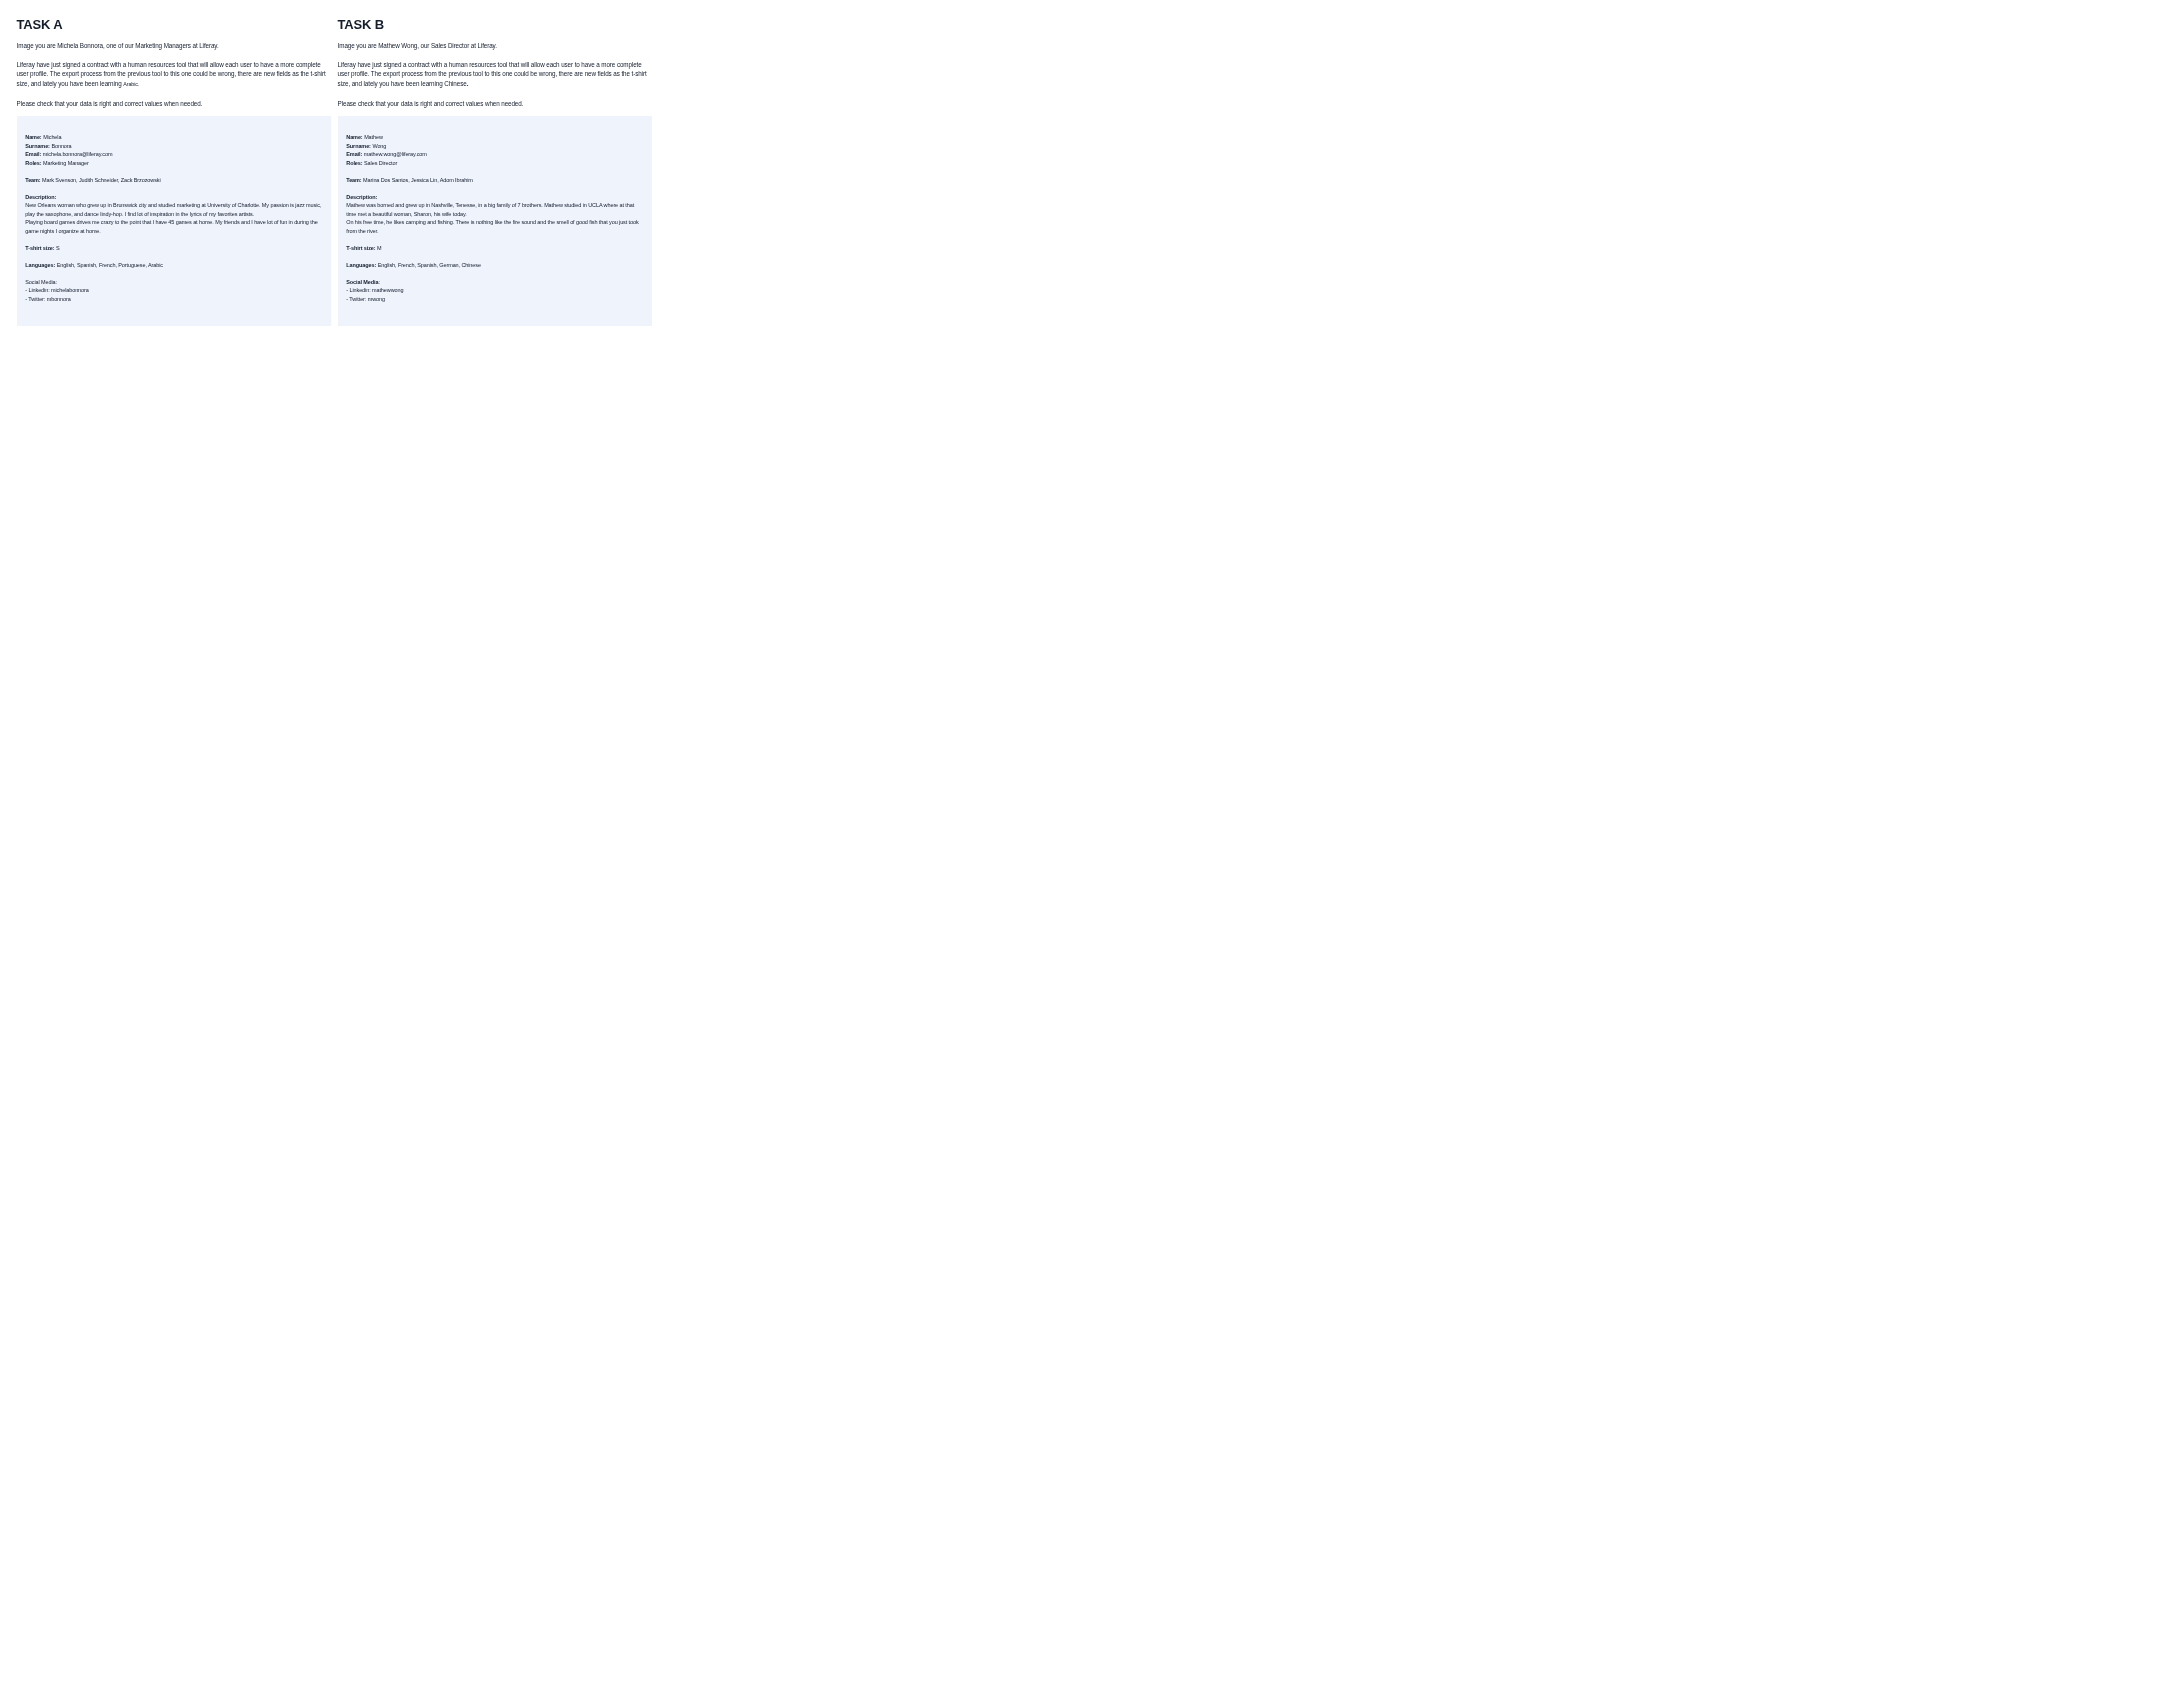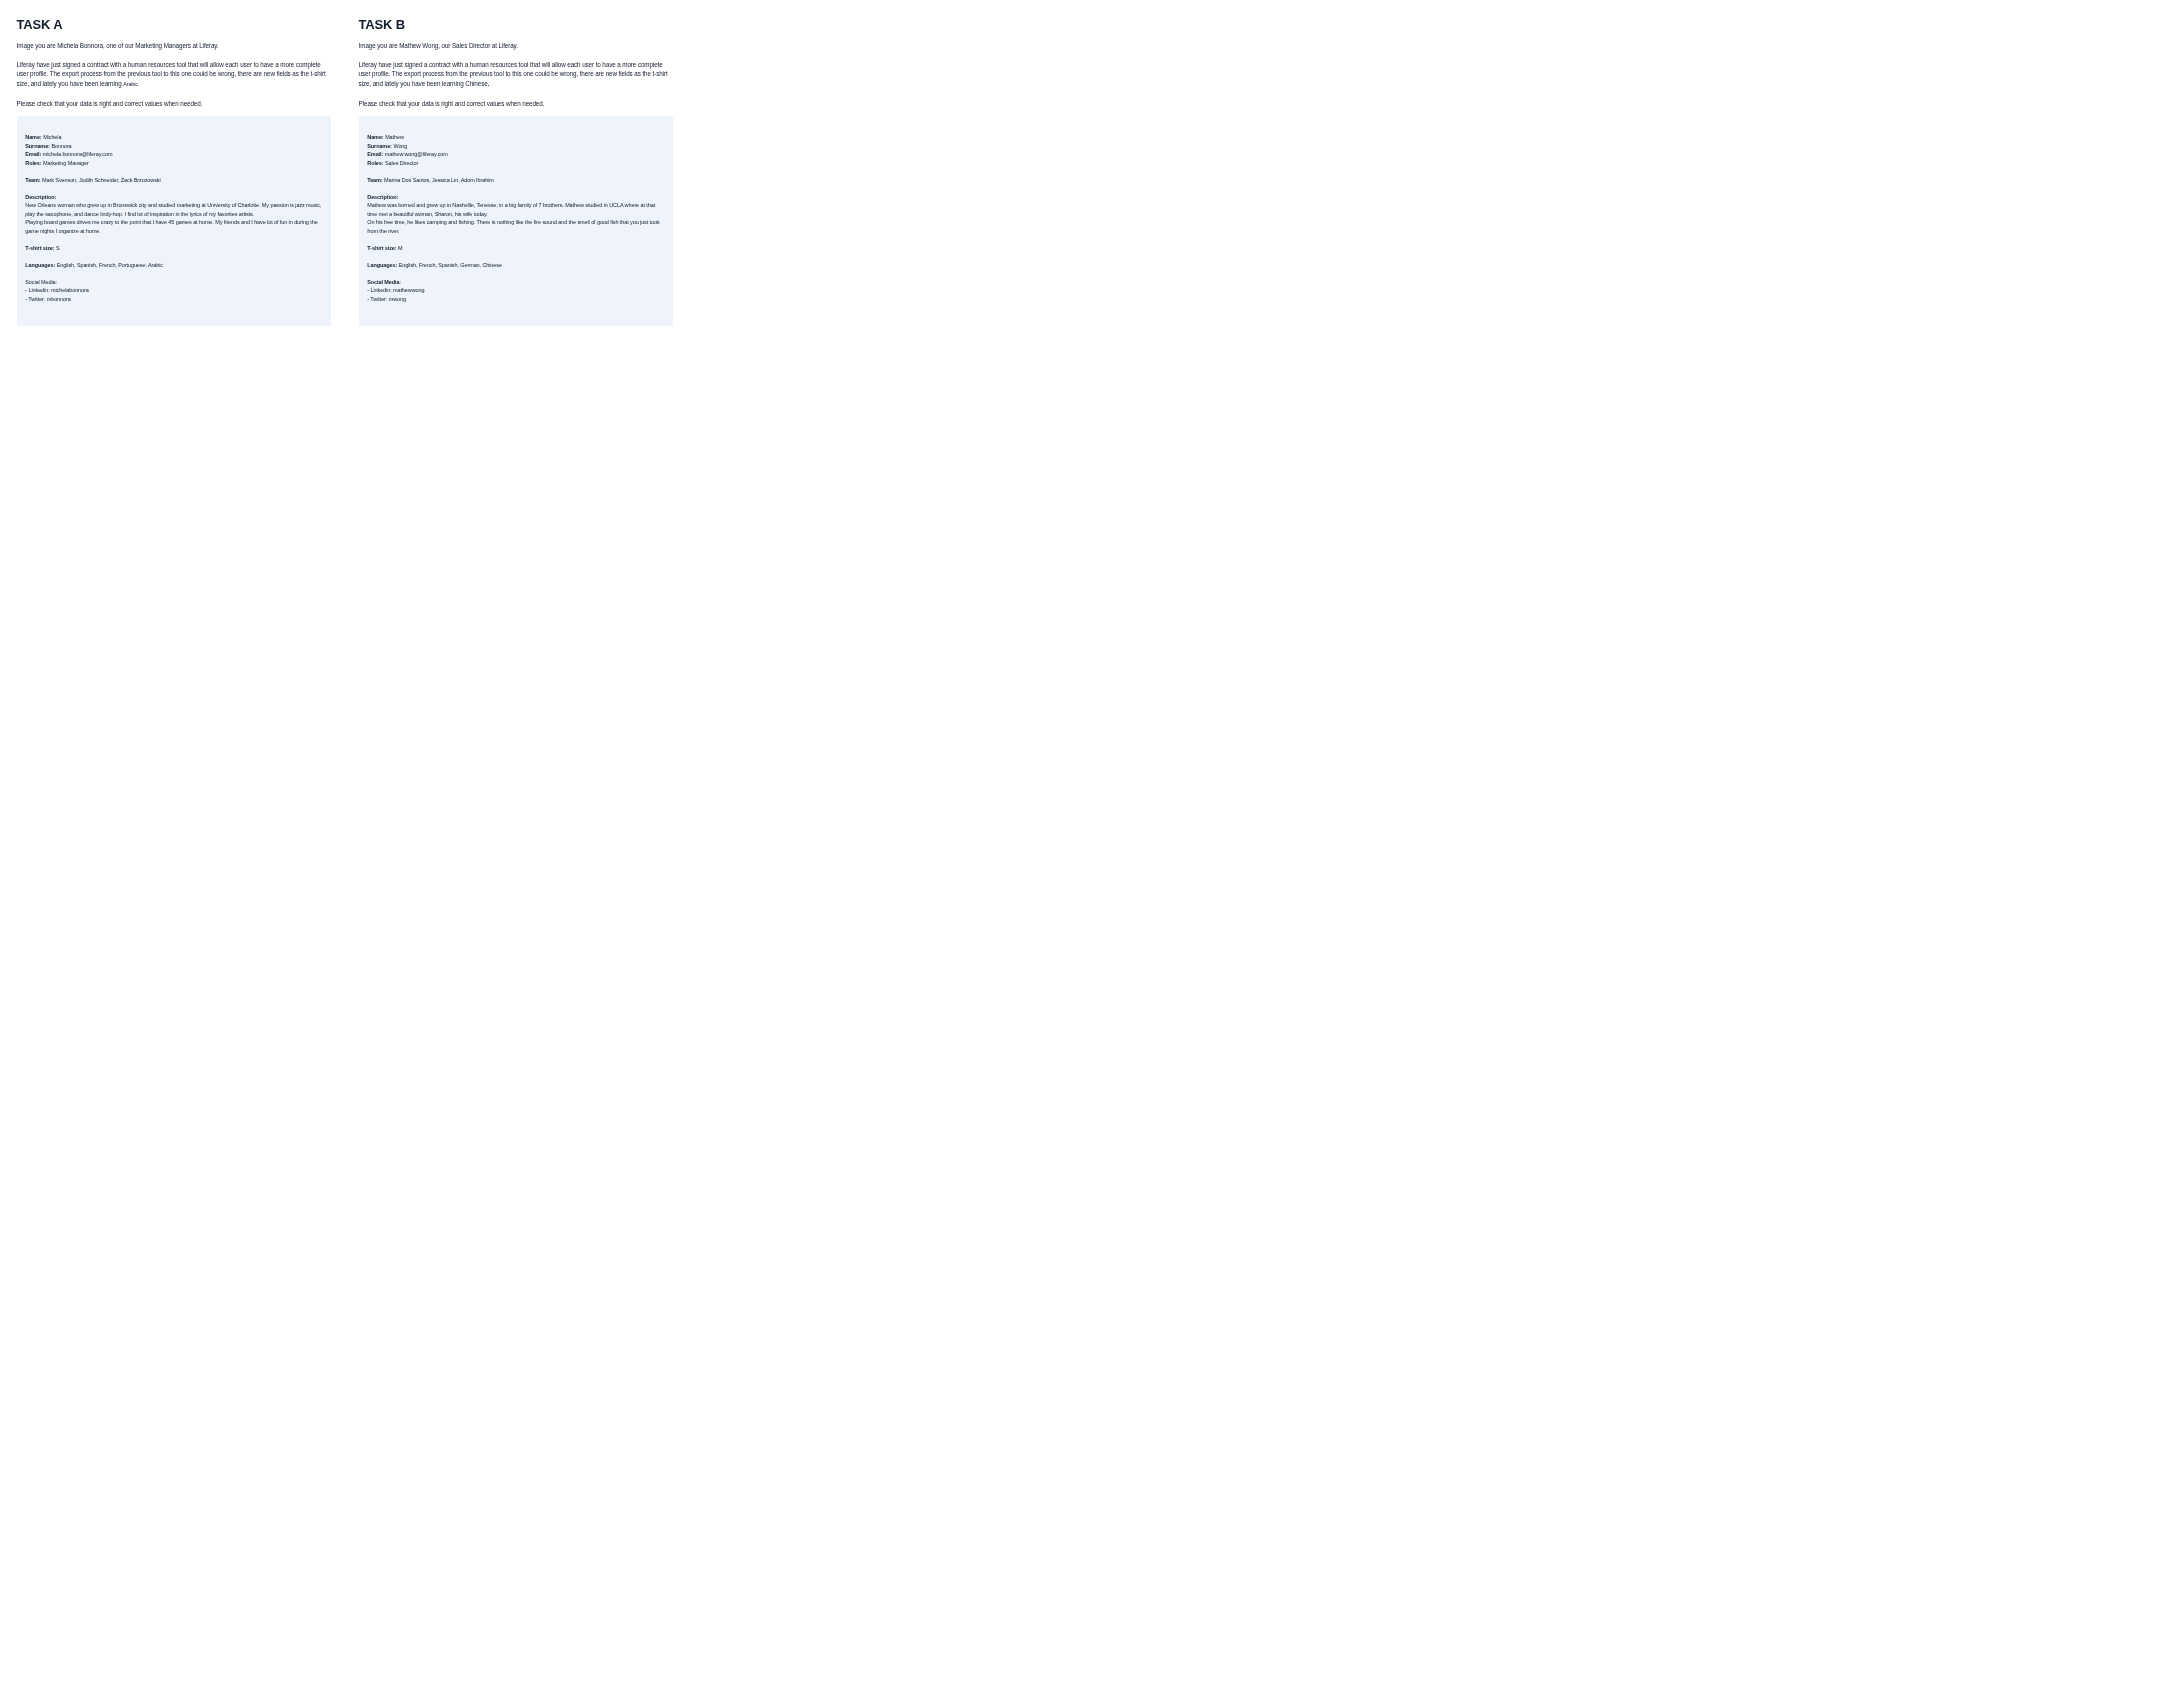--- a/index.html
+++ b/index.html
@@ -9,21 +9,21 @@
   }
   body {
     width: 677px;
     min-height: 341px;
     font-family: "Liberation Sans", "DejaVu Sans", sans-serif;
     color: #141e2d;
     box-sizing: border-box;
   }
   .page {
     display: flex;
-    gap: 28px;
+    gap: 7px;
     padding: 17.5px 16.6px 16.6px 16.6px;
     box-sizing: border-box;
   }
   .task-col {
     width: 314px;
     flex: 0 0 314px;
   }
   h1.task-title {
     font-size: 13px;
     line-height: 14px;

